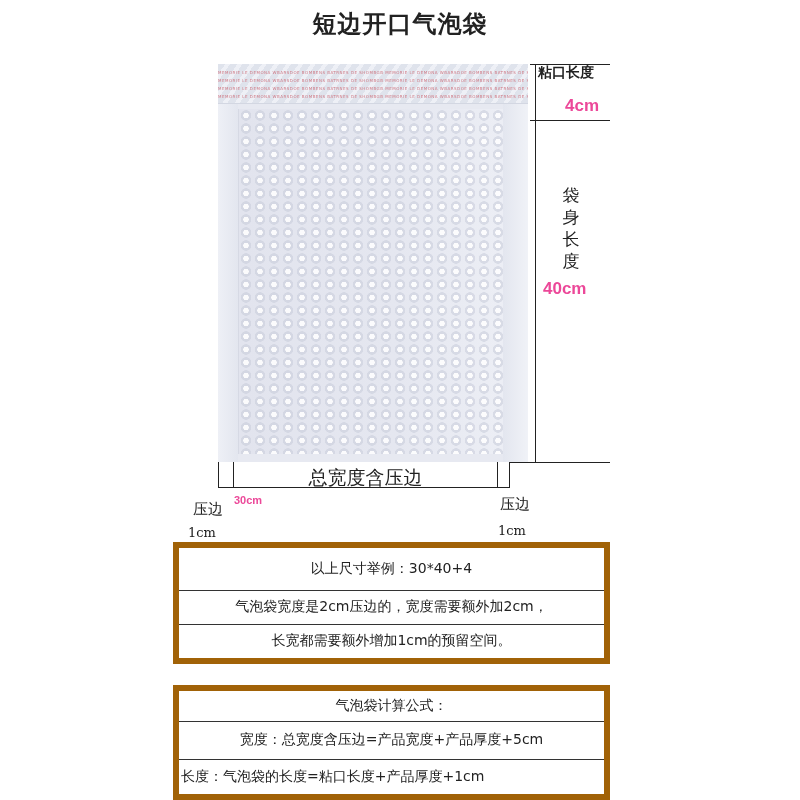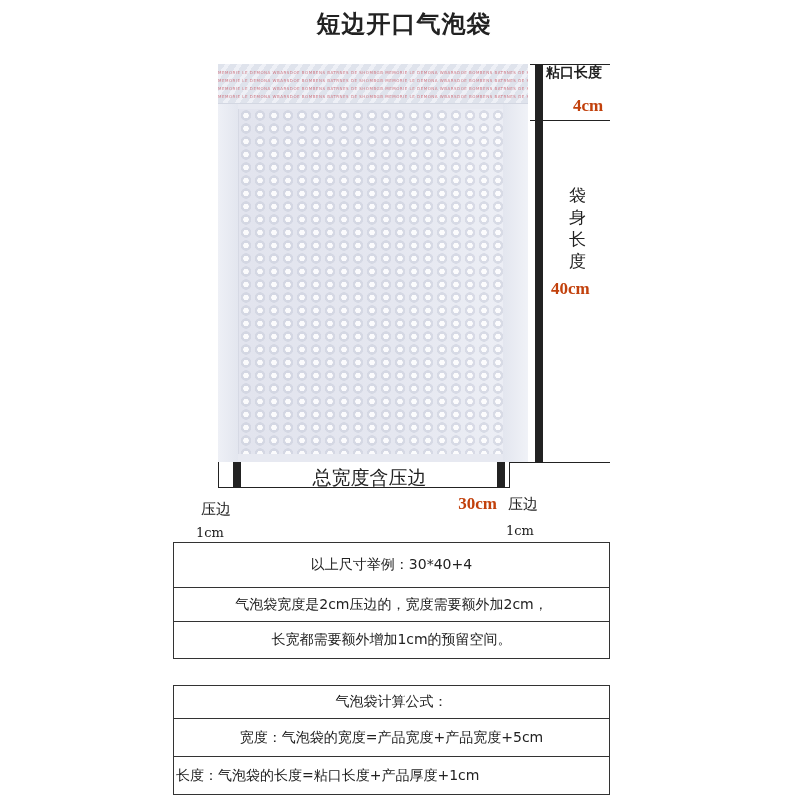--- a/index.html
+++ b/index.html
@@ -1,19 +1,19 @@
 <!DOCTYPE html>
 <html><head>
 <meta charset="utf-8">
 <style>
   * { margin:0; padding:0; box-sizing:border-box; }
   html, body { width:800px; height:800px; background:#ffffff; overflow:hidden; }
   body { position:relative; font-family:"DejaVu Serif", serif; color:#1a1a1a; }
 
-  .abs { position:absolute;padding-left:8px; }
+  .abs { position:absolute; }
 
   .title { left:0; top:8px; width:800px; text-align:center; font-size:24px; font-weight:bold; color:#222; letter-spacing:1px; }
 
   
   .bag { left:218px; top:64px; width:310px; height:398px; background:#e7e9f1; overflow:hidden; }
   .bag-strip { left:0; top:0; width:310px; height:40px;
     background: repeating-linear-gradient(125deg, #dfe3ec 0 6px, #eef0f6 6px 10px);
     border-bottom:1px solid #d3d7e2; }
   .bag-strip-text { position:absolute; left:0; width:310px; font-family:"DejaVu Sans", sans-serif; font-size:4px; color:#d07a86; white-space:nowrap; overflow:hidden; letter-spacing:0.5px; }
   .bag-body { left:20px; top:45px; width:265px; height:345px;
@@ -22,40 +22,40 @@
       linear-gradient(90deg, #e2e4ee 0%, #e5e7f0 60%, #eceef5 100%);
     border-left:1px solid #d6d9e4; }
   .bag-edge-l { left:0; top:40px; width:20px; height:358px; background:linear-gradient(90deg,#eef0f6,#e3e6ef); }
   .bag-edge-r { left:285px; top:40px; width:25px; height:358px; background:linear-gradient(90deg,#e3e6ef,#f0f2f7); }
 
   
   .line-h { height:1px; background:#222; }
   .line-v { width:1px; background:#222; }
 
   .lbl { font-family:"DejaVu Sans", sans-serif; color:#222; }
-  .val { font-family:Liberation Serif, serif; font-weight:bold; color:#c2410c; }
+  .val { font-family:Liberation Sans, sans-serif; font-weight:bold; color:#ec4899; }
 
   .seal-label { left:538px; top:64px; font-size:14px;font-weight:bold; }
   .seal-value { left:565px; top:96px; font-size:17px; }
   .body-label { left:561px; top:184px; width:20px; font-size:17px; line-height:22px; text-align:center; }
   .body-value { left:543px; top:279px; font-size:17px; }
 
   
   .width-box { left:218px; top:462px; width:292px; height:26px; border:1px solid #222; border-top:none; }
   .width-box-inner-l { left:233px; top:462px; width:1px; height:26px; background:#222; }
   .width-box-inner-r { left:497px; top:462px; width:1px; height:26px; background:#222; }
   .width-label { left:234px; top:465px; width:263px; text-align:center; font-size:19px; }
-  .width-value { left:234px; top:494px; width:263px; text-align:right; font-size:17px; }
+  .width-value { left:234px; top:494px; width:263px; text-align:left; font-size:11px; }
   .press-l-label { left:193px; top:500px; font-size:15px; }
   .press-l-value { left:188px; top:525px; font-size:13px; font-family:"DejaVu Serif", serif; }
   .press-r-label { left:500px; top:495px; font-size:15px; }
   .press-r-value { left:498px; top:523px; font-size:13px; font-family:"DejaVu Serif", serif; }
 
   
-  .tbl { border:1px solid #a16207; border-collapse:collapse; font-family:"DejaVu Sans", sans-serif; color:#222; }
+  .tbl { border:6px solid #a16207; border-collapse:collapse; font-family:"DejaVu Sans", sans-serif; color:#222; }
   .tbl td { border:1px solid #333; height:34px; font-size:14px; padding:0 2px; white-space:nowrap; }
   .tbl1 { left:173px; top:542px; width:437px; }
   .tbl1 td.r0 { height:45px; text-align:center; }
   .tbl1 td.r1 { height:34px; text-align:center; }
   .tbl1 td.r2 { height:37px; text-align:center; }
   .tbl2 { left:173px; top:685px; width:437px; }
   .tbl2 td.r0 { height:33px; text-align:center; }
   .tbl2 td.r1 { height:38px; text-align:center; }
   .tbl2 td.r2 { height:38px; text-align:left; }
 </style>
@@ -116,19 +116,19 @@
       </tr>
 </tbody>
   </table>
 
 <table class="abs tbl tbl2">
   <tbody>
       <tr>
         <td class="r0">气泡袋计算公式：</td>
       </tr>
   <tr>
-        <td class="r1">宽度：气泡袋的宽度=产品宽度+产品宽度+5cm</td>
+        <td class="r1">宽度：总宽度含压边=产品宽度+产品厚度+5cm</td>
       </tr>
   <tr>
         <td class="r2">长度：气泡袋的长度=粘口长度+产品厚度+1cm</td>
       </tr>
 </tbody>
   </table>
 
 </body></html>

